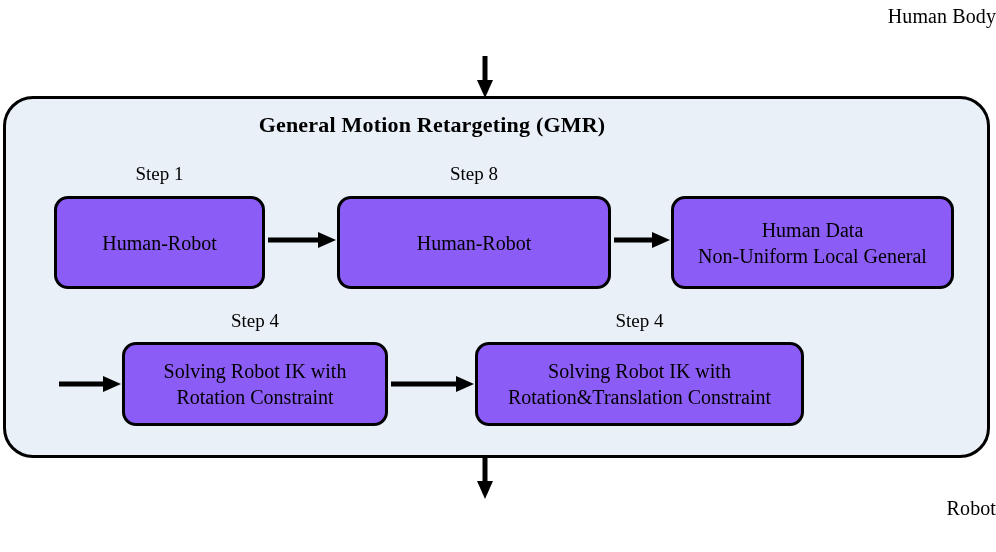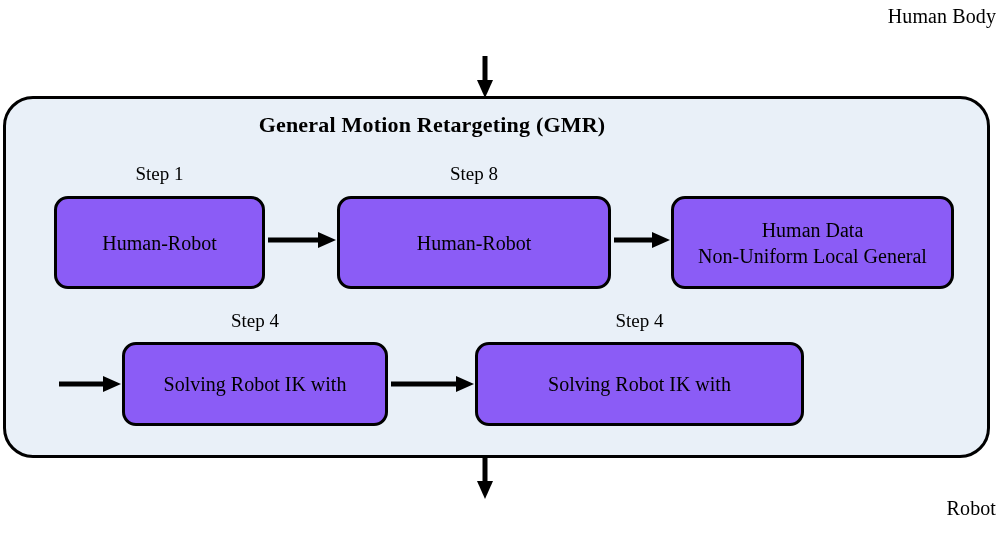--- a/index.html
+++ b/index.html
@@ -174,34 +174,36 @@
   <svg width="62" height="24" viewBox="0 0 62 24" aria-hidden="true">
     <line x1="0" y1="12" x2="46" y2="12" stroke="#000" stroke-width="5"></line>
     <polygon points="62,12 44,4 44,20" fill="#000"></polygon>
   </svg>
 </div>
 
 <div class="step-label" id="step-4-label">Step 4</div>
 <div class="step-box" id="step-4-box">
   <span class="box-text">
     <span class="line">Solving Robot IK with</span>
+    <span class="line">Rotation Constraint</span>
   </span>
 </div>
 
 <div class="h-arrow" id="arrow-4-5">
   <svg width="83" height="24" viewBox="0 0 83 24" aria-hidden="true">
     <line x1="0" y1="12" x2="67" y2="12" stroke="#000" stroke-width="5"></line>
     <polygon points="83,12 65,4 65,20" fill="#000"></polygon>
   </svg>
 </div>
 
 <div class="step-label" id="step-5-label">Step 4</div>
 <div class="step-box" id="step-5-box">
   <span class="box-text">
     <span class="line">Solving Robot IK with</span>
+    <span class="line">Rotation&amp;Translation Constraint</span>
   </span>
 </div>
 
 <div class="v-arrow" id="output-arrow">
   <svg width="996" height="44" viewBox="0 0 996 44" aria-hidden="true">
     <line x1="485" y1="0" x2="485" y2="30" stroke="#000" stroke-width="5"></line>
     <polygon points="485,44 477,26 493,26" fill="#000"></polygon>
   </svg>
 </div>
 

